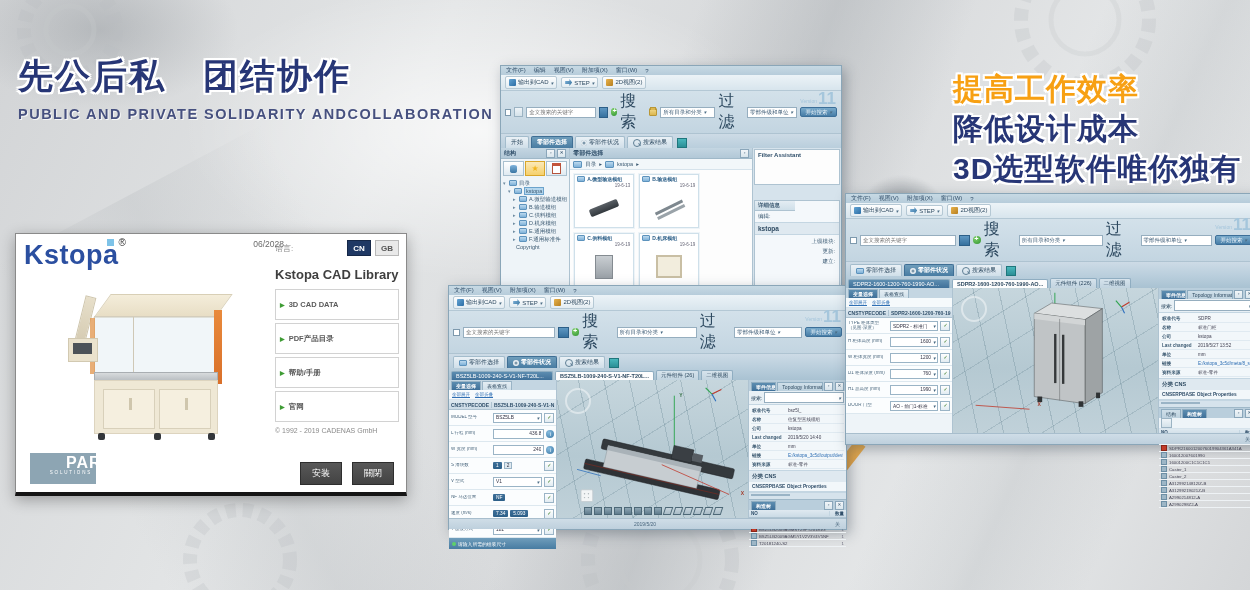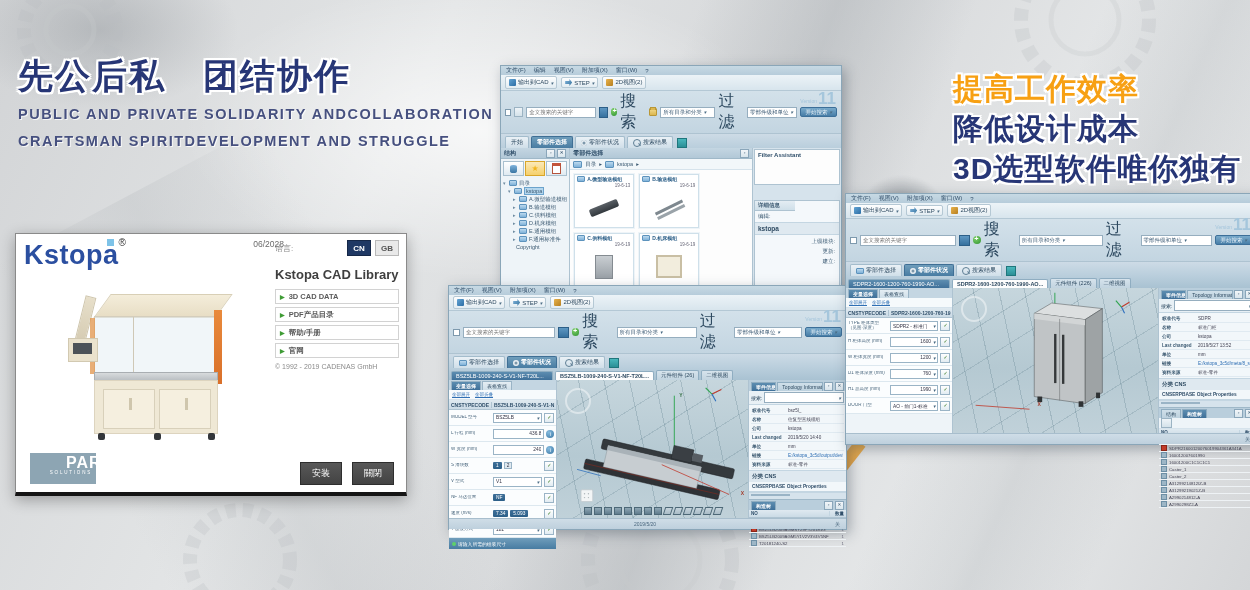--- a/index.html
+++ b/index.html
@@ -171,21 +171,21 @@
   .dlg-date{position:absolute;left:210px;top:5px;width:58px;text-align:right;font-size:8.5px;color:#6b6b6b;}
   .dlg-logo{position:absolute;left:8px;top:8px;font-size:27px;font-weight:800;color:#2b4fa0;letter-spacing:.5px;line-height:1;}
   .dlg-logo .acc{position:absolute;right:12px;top:-3px;width:7px;height:7px;background:#7ec3e8;}
   .dlg-logo .reg{font-size:10px;vertical-align:top;color:#333;font-weight:400;position:relative;top:-4px;}
   .dlg-right{position:absolute;right:7px;top:6px;width:124px;}
   .langrow{display:flex;align-items:center;gap:4px;}
   .langlbl{font-size:8px;color:#8a8a8a;margin-right:auto;}
   .langbtn{width:22px;height:14px;display:flex;align-items:center;justify-content:center;font-size:8px;font-weight:bold;border:1px solid #b9b9b9;background:#e9e9e9;color:#555;}
   .langbtn.on{background:#1f3864;border-color:#152747;color:#fff;}
   .dlg-title{font-size:13px;font-weight:bold;color:#3f3f3f;margin:11px 0 7px;}
-  .dlg-item{display:flex;align-items:center;gap:4px;border:1px solid #d2d2d2;background:#fff;height:13px;padding:0 4px;margin-bottom:3px;font-size:7.5px;font-weight:bold;color:#5a5a5a;}
+  .dlg-item{display:flex;align-items:center;gap:4px;border:1px solid #d2d2d2;background:#fff;height:13px;padding:8px 4px;margin-bottom:3px;font-size:7.5px;font-weight:bold;color:#5a5a5a;}
   .dlg-item .tri{color:#3f9c35;font-size:6px;}
   .dlg-copy{font-size:7px;color:#8a8a8a;margin-top:5px;}
   .machine{position:absolute;left:52px;top:52px;width:190px;height:168px;}
   .m-top{position:absolute;left:34px;top:8px;width:120px;height:22px;background:linear-gradient(#f4edda,#e7ddc4);border:1px solid #d8cfb6;transform:skewX(-36deg);}
   .m-glass{position:absolute;left:26px;top:30px;width:122px;height:58px;background:rgba(230,239,244,.55);border:1px solid #d4cdbc;}
   .m-glass::before{content:"";position:absolute;left:38px;top:0;width:1px;height:100%;background:#cfc8b6;}
   .m-or-r{position:absolute;left:146px;top:24px;width:8px;height:74px;background:linear-gradient(#e98a3c,#d9702a);}
   .m-or-l{position:absolute;left:22px;top:32px;width:5px;height:56px;background:#e29a55;opacity:.8;}
   .m-plat{position:absolute;left:26px;top:86px;width:122px;height:8px;background:linear-gradient(#d8dbdd,#b7bcc0);border:1px solid #a9aeb2;}
   .m-low{position:absolute;left:26px;top:94px;width:122px;height:52px;background:#efe8d5;border:1px solid #ddd4bf;}
@@ -227,21 +227,20 @@
       <circle cx="660" cy="560" r="40"></circle>
         <circle cx="1225" cy="330" r="30"></circle>
     </g>
   </svg>
   <div class="bgdeco bg-machine-photo"></div>
   <div class="bgdeco bg-orange"></div>
 
   <div class="slogan slogan-left">
     <div class="cn navy ol-w">先公后私　团结协作</div>
     <div class="en">PUBLIC AND PRIVATE SOLIDARITY ANDCOLLABORATION</div>
-    <div class="en">CRAFTSMAN SPIRITDEVELOPMENT AND STRUGGLE</div>
   </div>
   <div class="slogan slogan-right">
     <div class="cn orange ol-w">提高工作效率</div>
     <div class="cn navy ol-w">降低设计成本</div>
     <div class="cn navy ol-w">3D选型软件唯你独有</div>
   </div>
 
   <div class="win" style="left:500px;top:65px;width:340px;height:225px;z-index:2;">
     <div class="menubar">
       <span>文件(F)</span>

